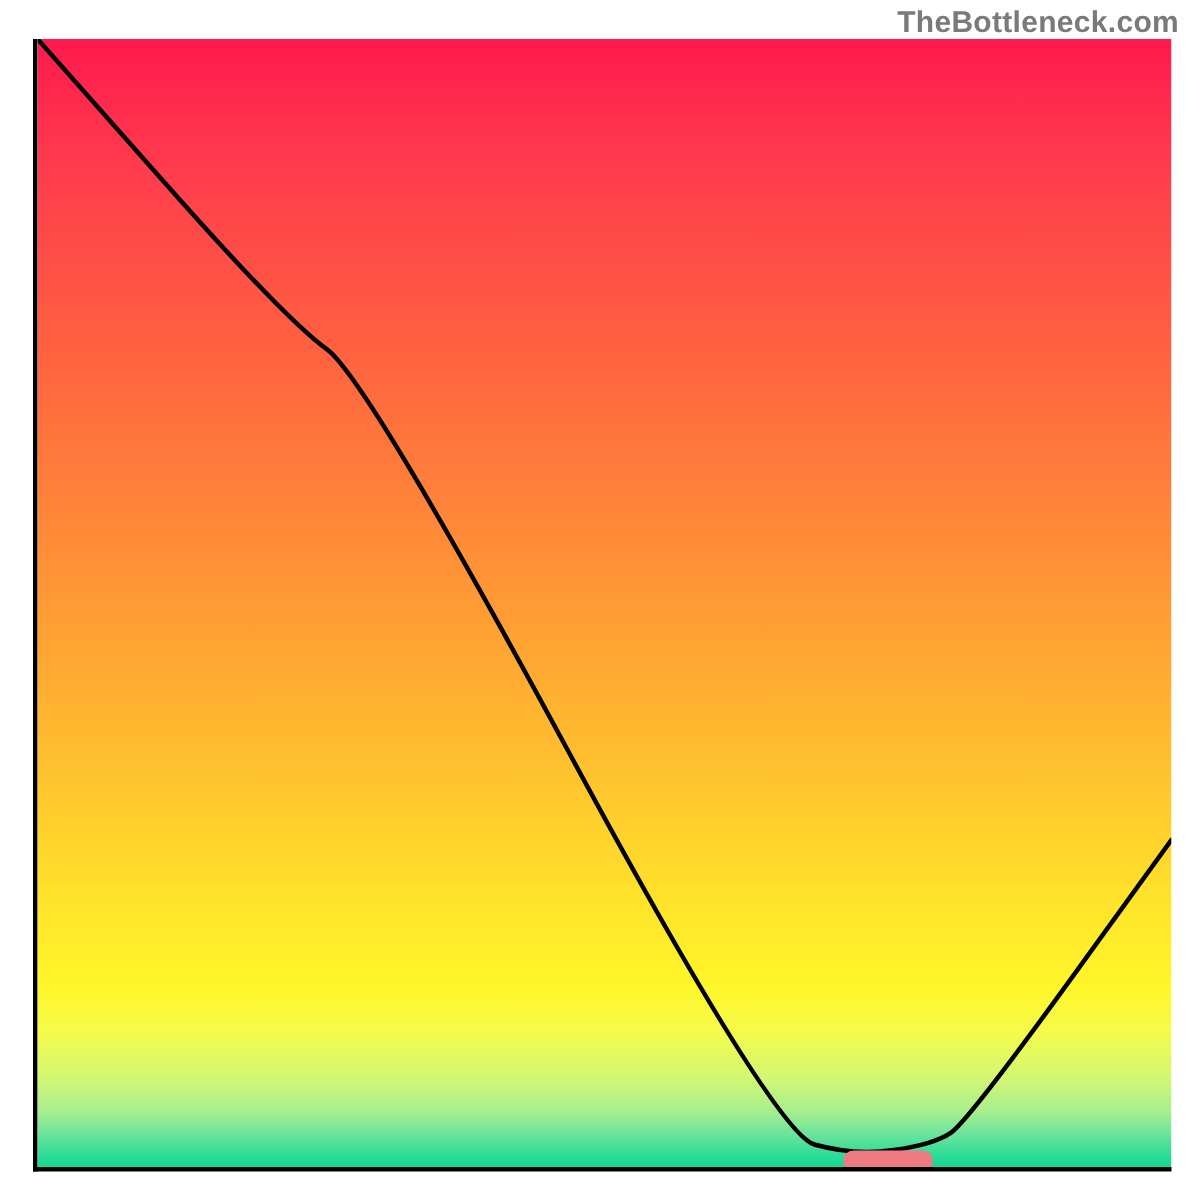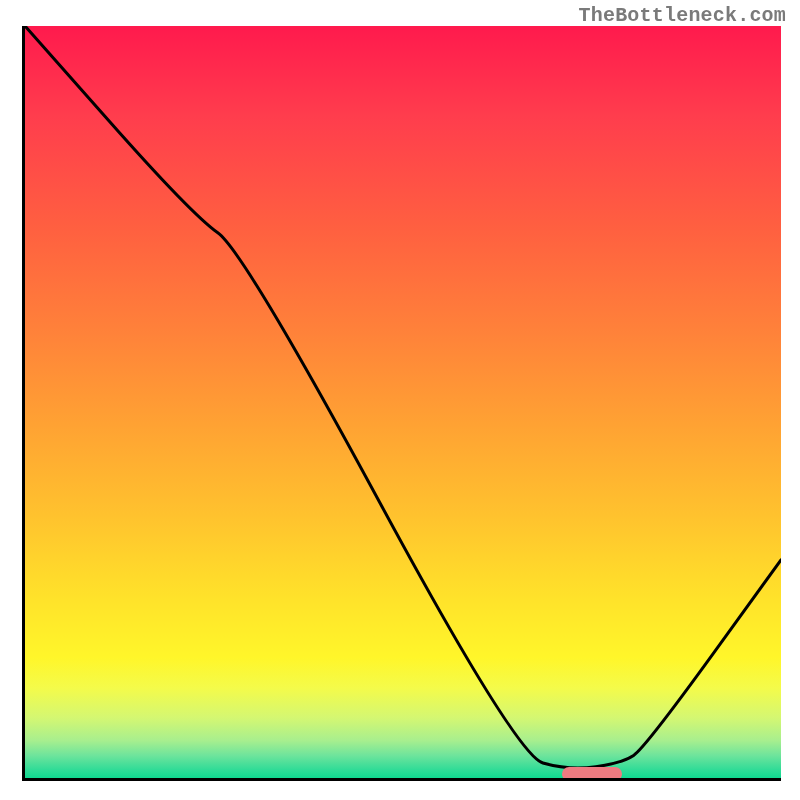--- a/index.html
+++ b/index.html
@@ -13,21 +13,20 @@
   }
   .watermark {
     position: absolute;
     top: 4px;
     right: 14px;
     font-size: 20px;
     font-weight: 600;
     color: #7a7a7a;
     letter-spacing: 0.2px;
     z-index: 10;
-    font-family: Liberation Mono, monospace;
   }
   .plot {
     position: absolute;
     left: 22px;
     top: 26px;
     width: 756px;
     height: 752px;
     border-left: 3px solid #000;
     border-bottom: 3px solid #000;
     overflow: hidden;

